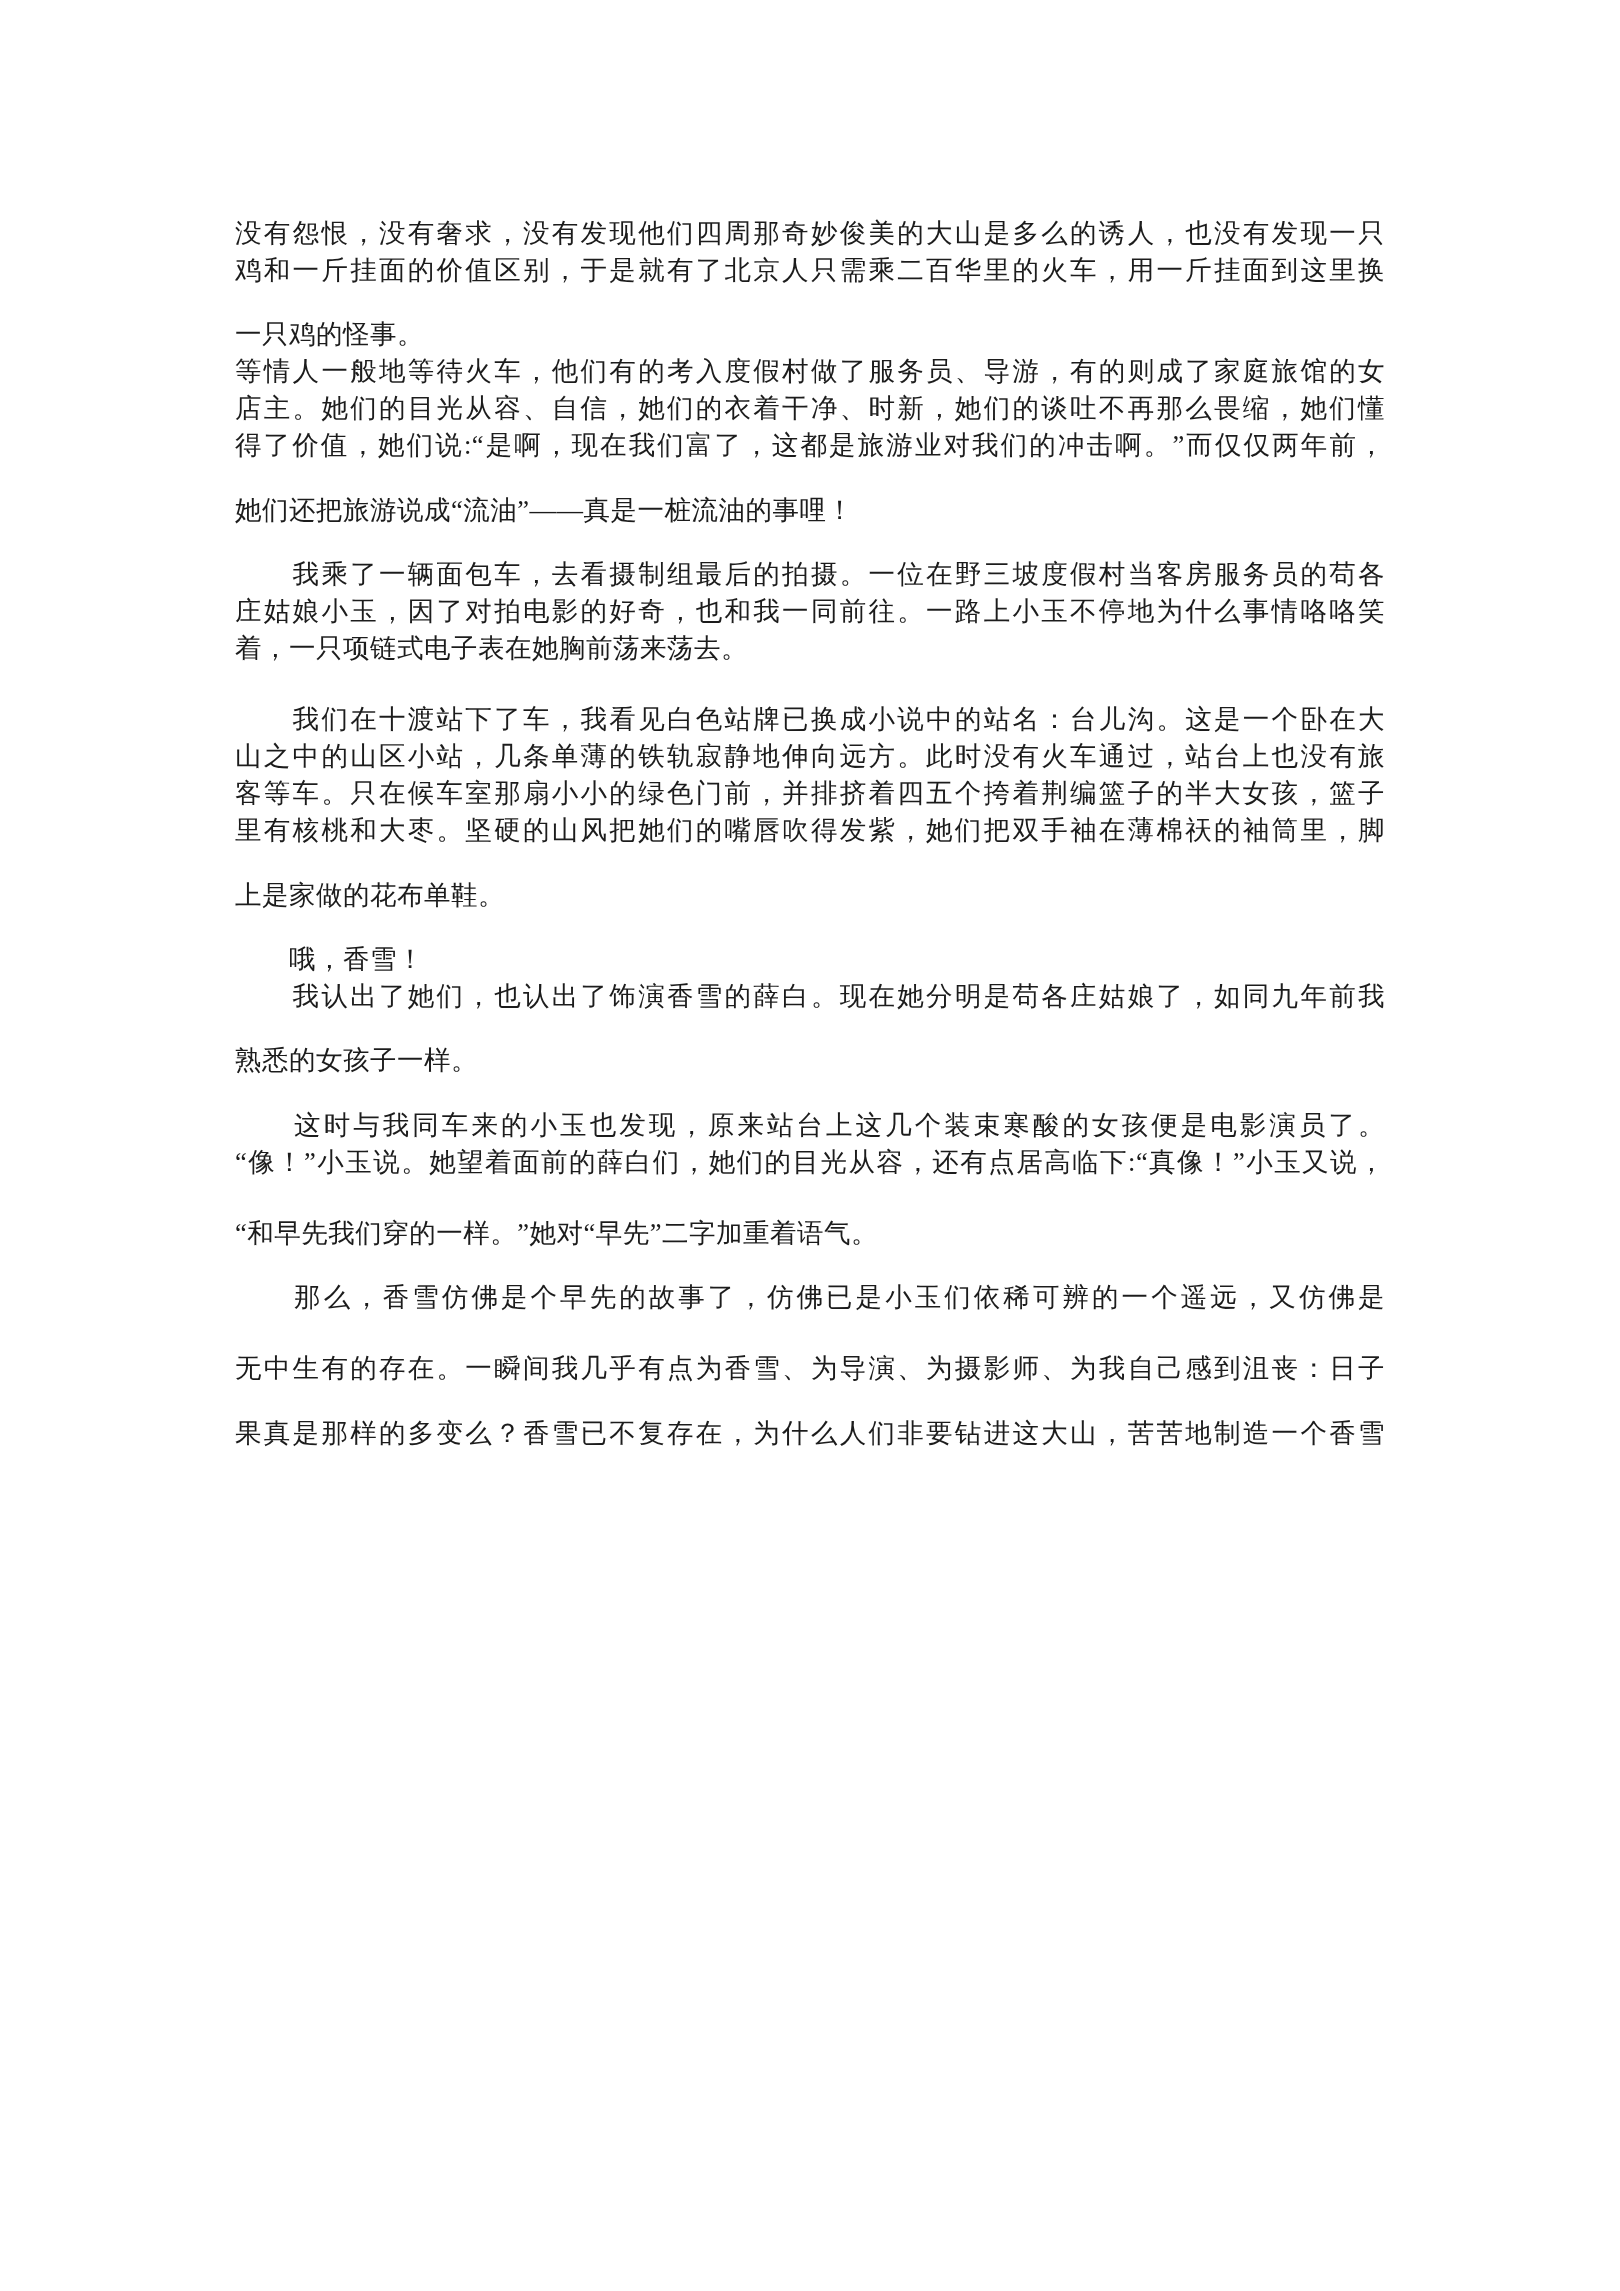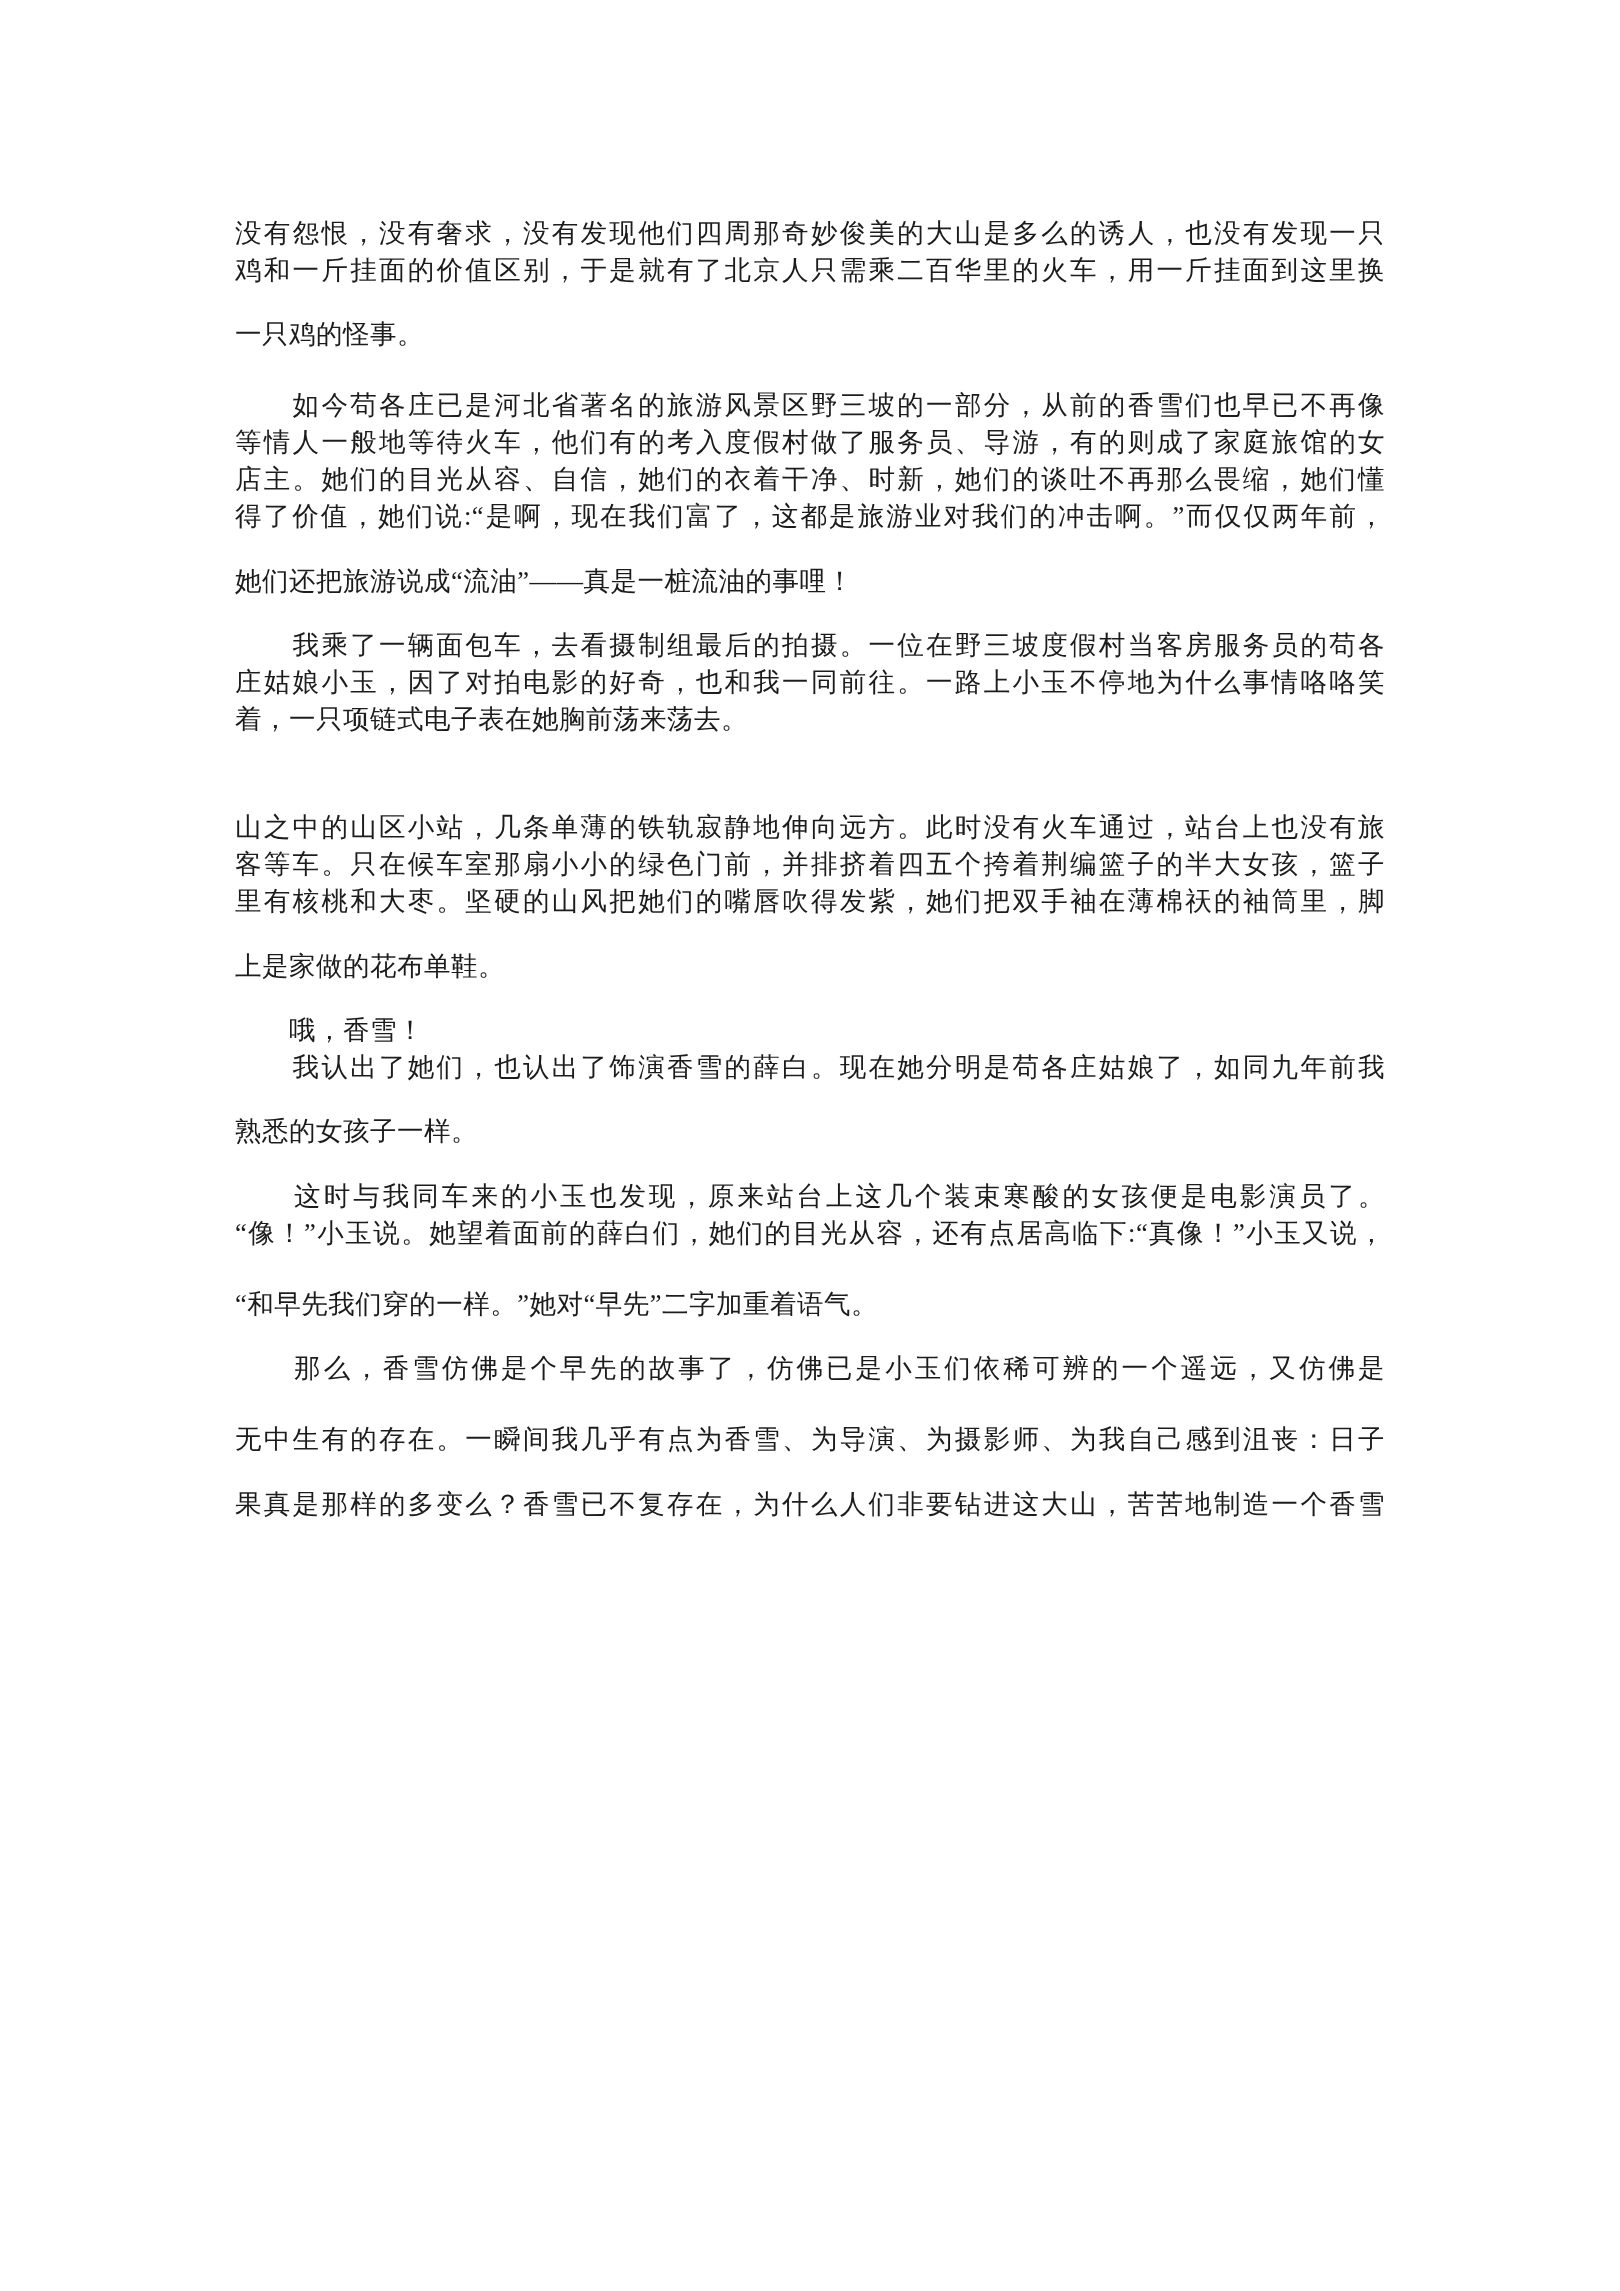--- a/index.html
+++ b/index.html
@@ -53,29 +53,28 @@
   .indent { text-decoration: none; }
 </style>
 </head>
 <body>
 
 <div class="page">
   <div class="text-column">
       <div class="line first just"><span class="content">没有怨恨，没有奢求，没有发现他们四周那奇妙俊美的大山是多么的诱人，也没有发现一只</span></div>
       <div class="line gap-lg just"><span class="content">鸡和一斤挂面的价值区别，于是就有了北京人只需乘二百华里的火车，用一斤挂面到这里换</span></div>
       <div class="line gap-sm nat"><span class="content">一只鸡的怪事。</span></div>
-      <div class="line gap-md just"><span class="indent">　　</span><span class="content">如今苟各庄已是河北省著名的旅游风景区野三坡的一部分，从前的香雪们也早已不再像</span></div>
       <div class="line gap-lg just"><span class="content">等情人一般地等待火车，他们有的考入度假村做了服务员、导游，有的则成了家庭旅馆的女</span></div>
       <div class="line gap-lg just"><span class="content">店主。她们的目光从容、自信，她们的衣着干净、时新，她们的谈吐不再那么畏缩，她们懂</span></div>
       <div class="line gap-lg just"><span class="content">得了价值，她们说:“是啊，现在我们富了，这都是旅游业对我们的冲击啊。”而仅仅两年前，</span></div>
       <div class="line gap-sm nat"><span class="content">她们还把旅游说成“流油”——真是一桩流油的事哩！</span></div>
       <div class="line gap-sm just"><span class="indent">　　</span><span class="content">我乘了一辆面包车，去看摄制组最后的拍摄。一位在野三坡度假村当客房服务员的苟各</span></div>
       <div class="line gap-lg just"><span class="content">庄姑娘小玉，因了对拍电影的好奇，也和我一同前往。一路上小玉不停地为什么事情咯咯笑</span></div>
       <div class="line gap-lg nat"><span class="content">着，一只项链式电子表在她胸前荡来荡去。</span></div>
-      <div class="line gap-md just"><span class="indent">　　</span></div>
+      <div class="line gap-md just"><span class="indent">　　</span><span class="content">我们在十渡站下了车，我看见白色站牌已换成小说中的站名：台儿沟。这是一个卧在大</span></div>
       <div class="line gap-lg just"><span class="content">山之中的山区小站，几条单薄的铁轨寂静地伸向远方。此时没有火车通过，站台上也没有旅</span></div>
       <div class="line gap-lg just"><span class="content">客等车。只在候车室那扇小小的绿色门前，并排挤着四五个挎着荆编篮子的半大女孩，篮子</span></div>
       <div class="line gap-lg just"><span class="content">里有核桃和大枣。坚硬的山风把她们的嘴唇吹得发紫，她们把双手袖在薄棉祆的袖筒里，脚</span></div>
       <div class="line gap-sm nat"><span class="content">上是家做的花布单鞋。</span></div>
       <div class="line gap-sm nat"><span class="indent">　　</span><span class="content">哦，香雪！</span></div>
       <div class="line gap-lg just"><span class="indent">　　</span><span class="content">我认出了她们，也认出了饰演香雪的薛白。现在她分明是苟各庄姑娘了，如同九年前我</span></div>
       <div class="line gap-sm nat"><span class="content">熟悉的女孩子一样。</span></div>
       <div class="line gap-sm just"><span class="indent">　　</span><span class="content">这时与我同车来的小玉也发现，原来站台上这几个装束寒酸的女孩便是电影演员了。</span></div>
       <div class="line gap-lg just"><span class="content">“像！”小玉说。她望着面前的薛白们，她们的目光从容，还有点居高临下:“真像！”小玉又说，</span></div>
       <div class="line gap-md nat"><span class="content">“和早先我们穿的一样。”她对“早先”二字加重着语气。</span></div>

